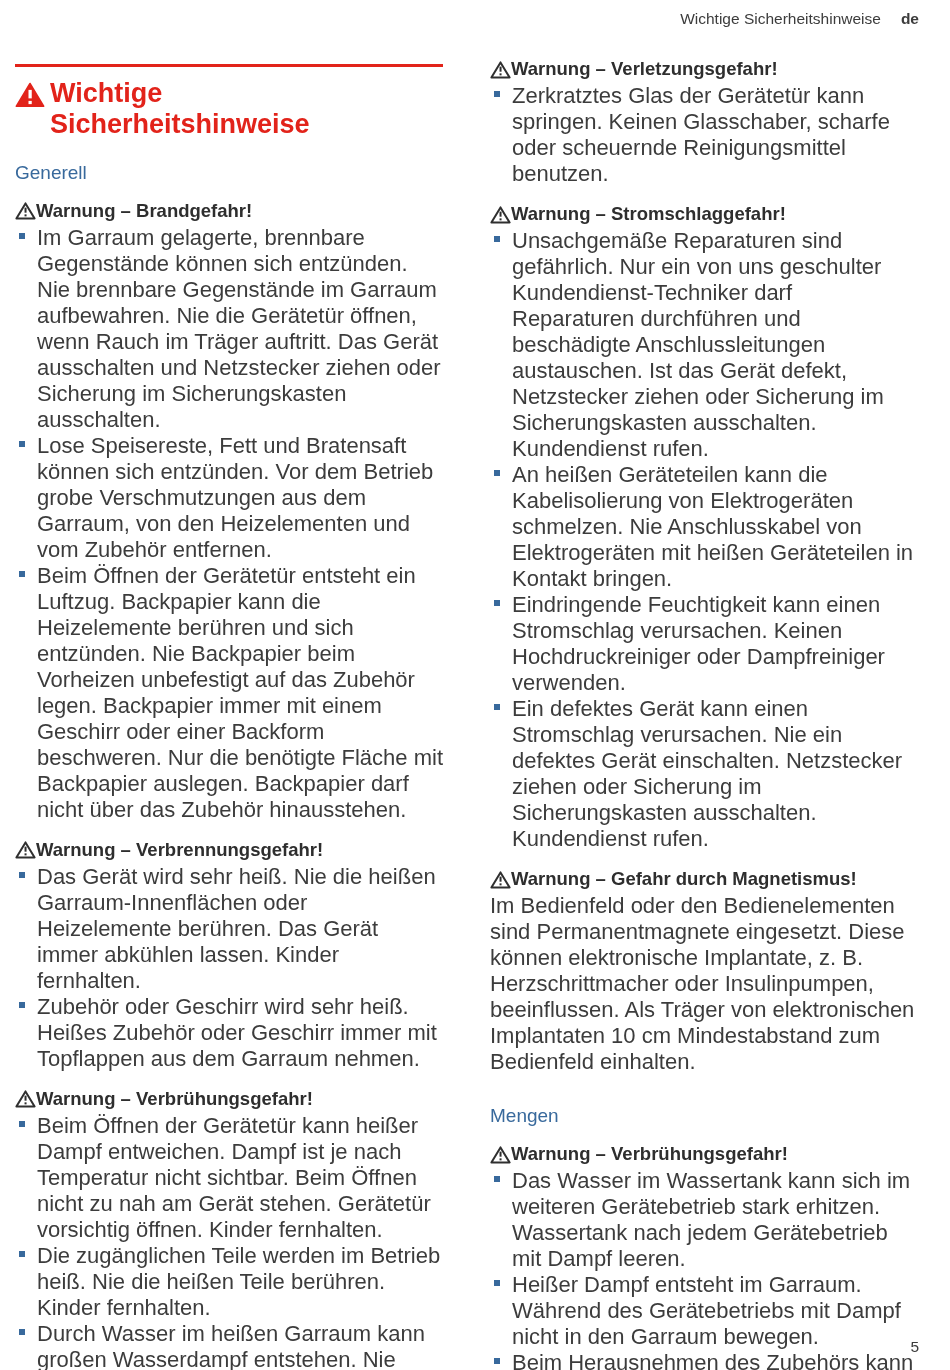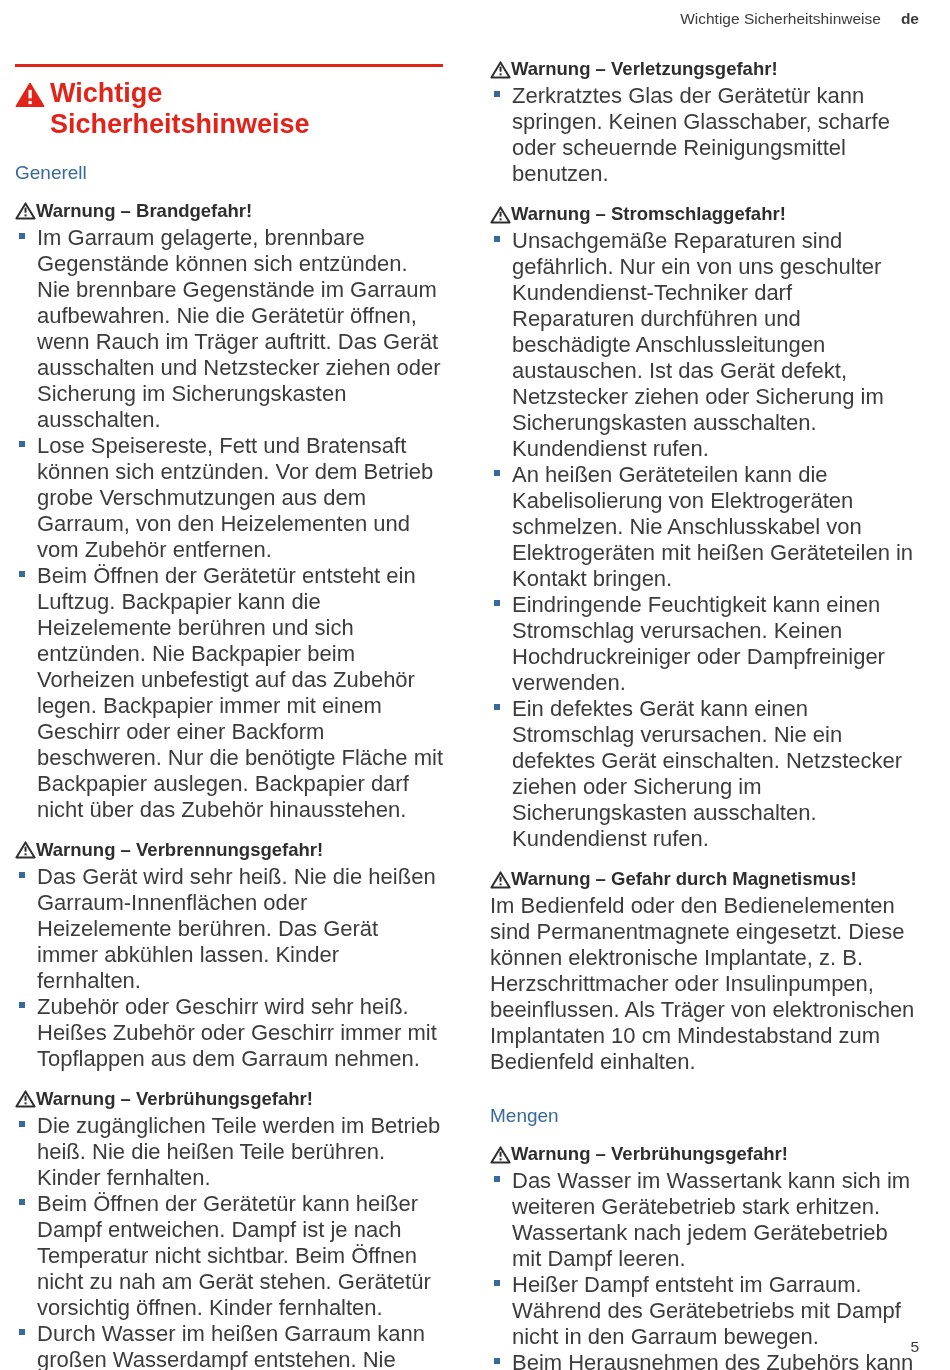--- a/index.html
+++ b/index.html
@@ -197,25 +197,25 @@
           <svg class="warn-icon" viewBox="0 0 24 21" aria-hidden="true">
             <path class="tri-outline" d="M12 2.4 L22.4 19.6 H1.6 Z"></path>
             <rect class="bang-dark" x="10.9" y="7.2" width="2.3" height="5.8"></rect>
             <rect class="bang-dark" x="10.9" y="14.9" width="2.3" height="2.3"></rect>
           </svg>
           <h3 class="warning-title">Warnung – Verbrühungsgefahr!</h3>
         </div>
         <ul class="bullets">
           <li class="bullet">
             <span class="sq"></span>
+            <span class="bullet-text">Beim Öffnen der Gerätetür kann heißer Dampf entweichen. Dampf ist je nach Temperatur nicht sichtbar. Beim Öffnen nicht zu nah am Gerät stehen. Gerätetür vorsichtig öffnen. Kinder fernhalten.</span>
+          </li>
+          <li class="bullet">
+            <span class="sq"></span>
             <span class="bullet-text">Die zugänglichen Teile werden im Betrieb heiß. Nie die heißen Teile berühren. Kinder fernhalten.</span>
-          </li>
-          <li class="bullet">
-            <span class="sq"></span>
-            <span class="bullet-text">Beim Öffnen der Gerätetür kann heißer Dampf entweichen. Dampf ist je nach Temperatur nicht sichtbar. Beim Öffnen nicht zu nah am Gerät stehen. Gerätetür vorsichtig öffnen. Kinder fernhalten.</span>
           </li>
           <li class="bullet">
             <span class="sq"></span>
             <span class="bullet-text">Durch Wasser im heißen Garraum kann großen Wasserdampf entstehen. Nie Wasser in den heißen Garraum gießen.</span>
           </li>
         </ul>
       </div>
 
     </section>
 

